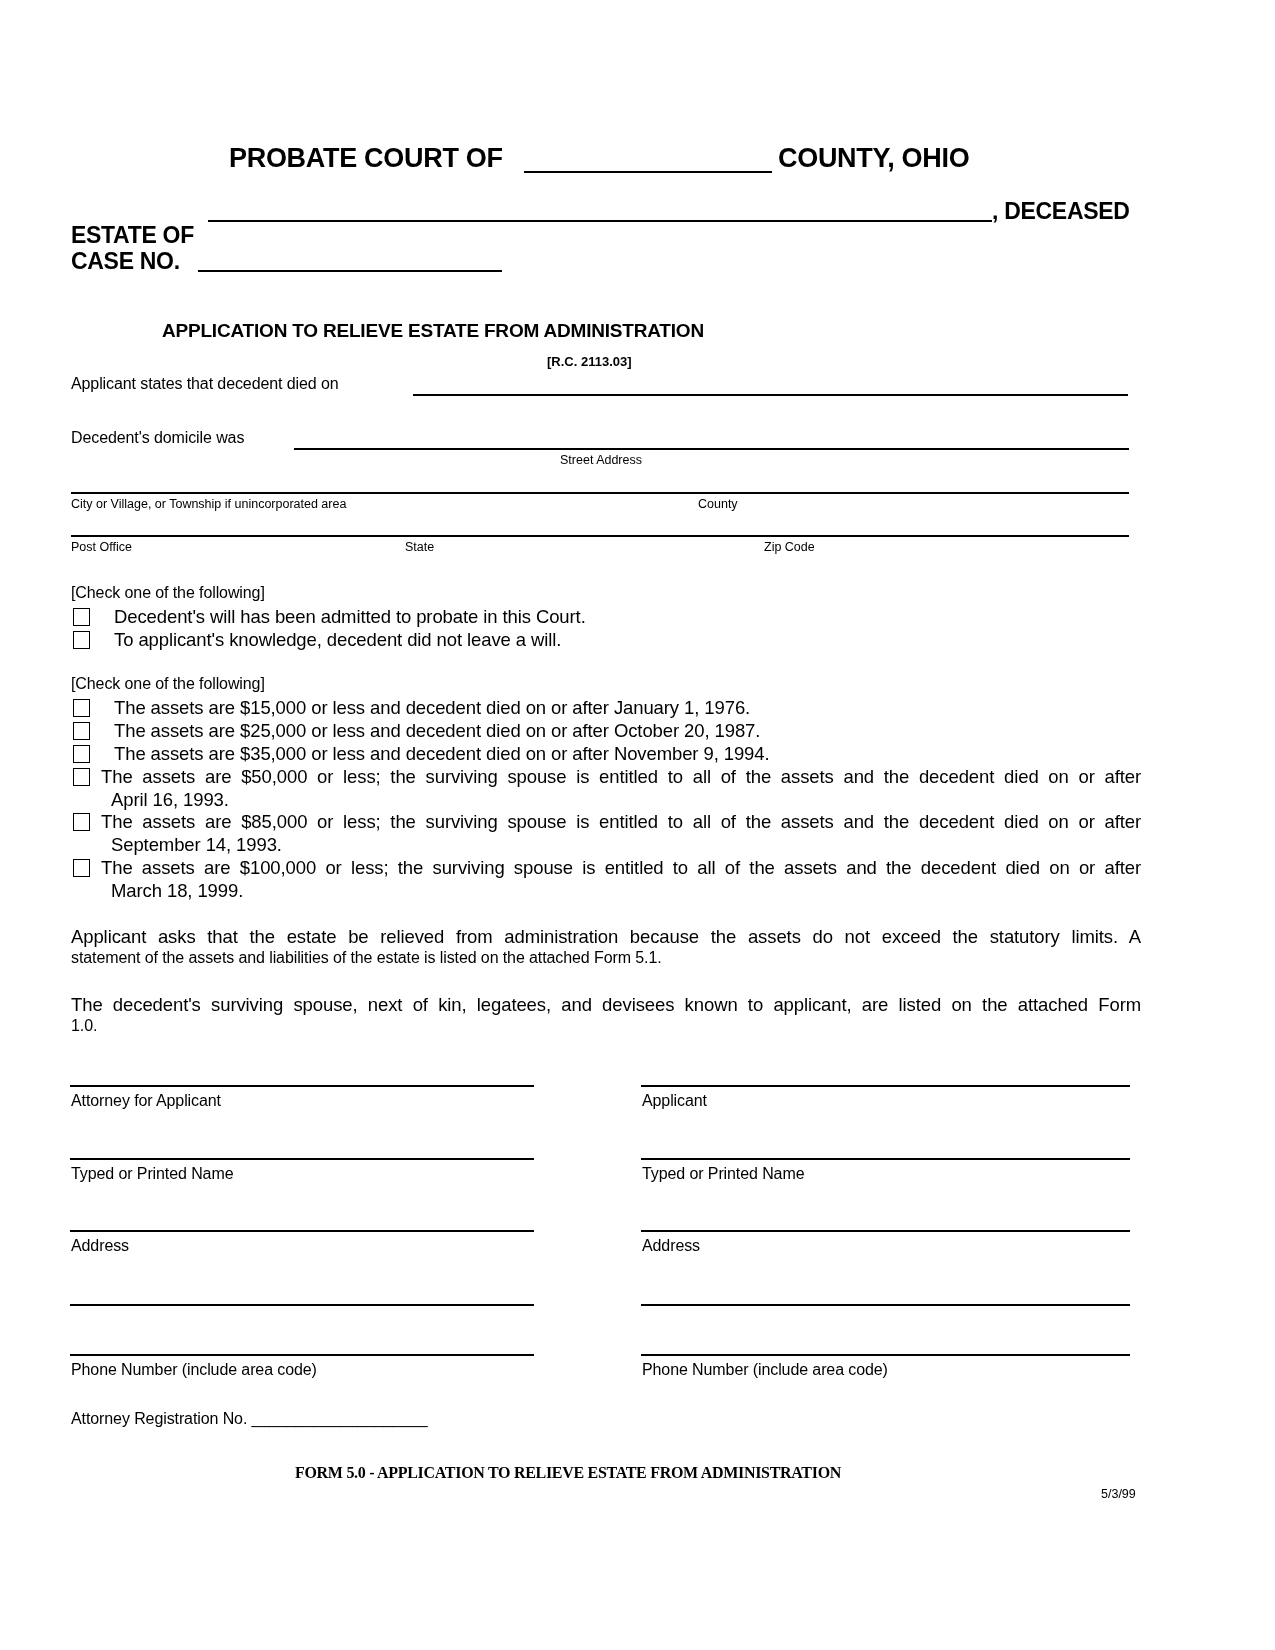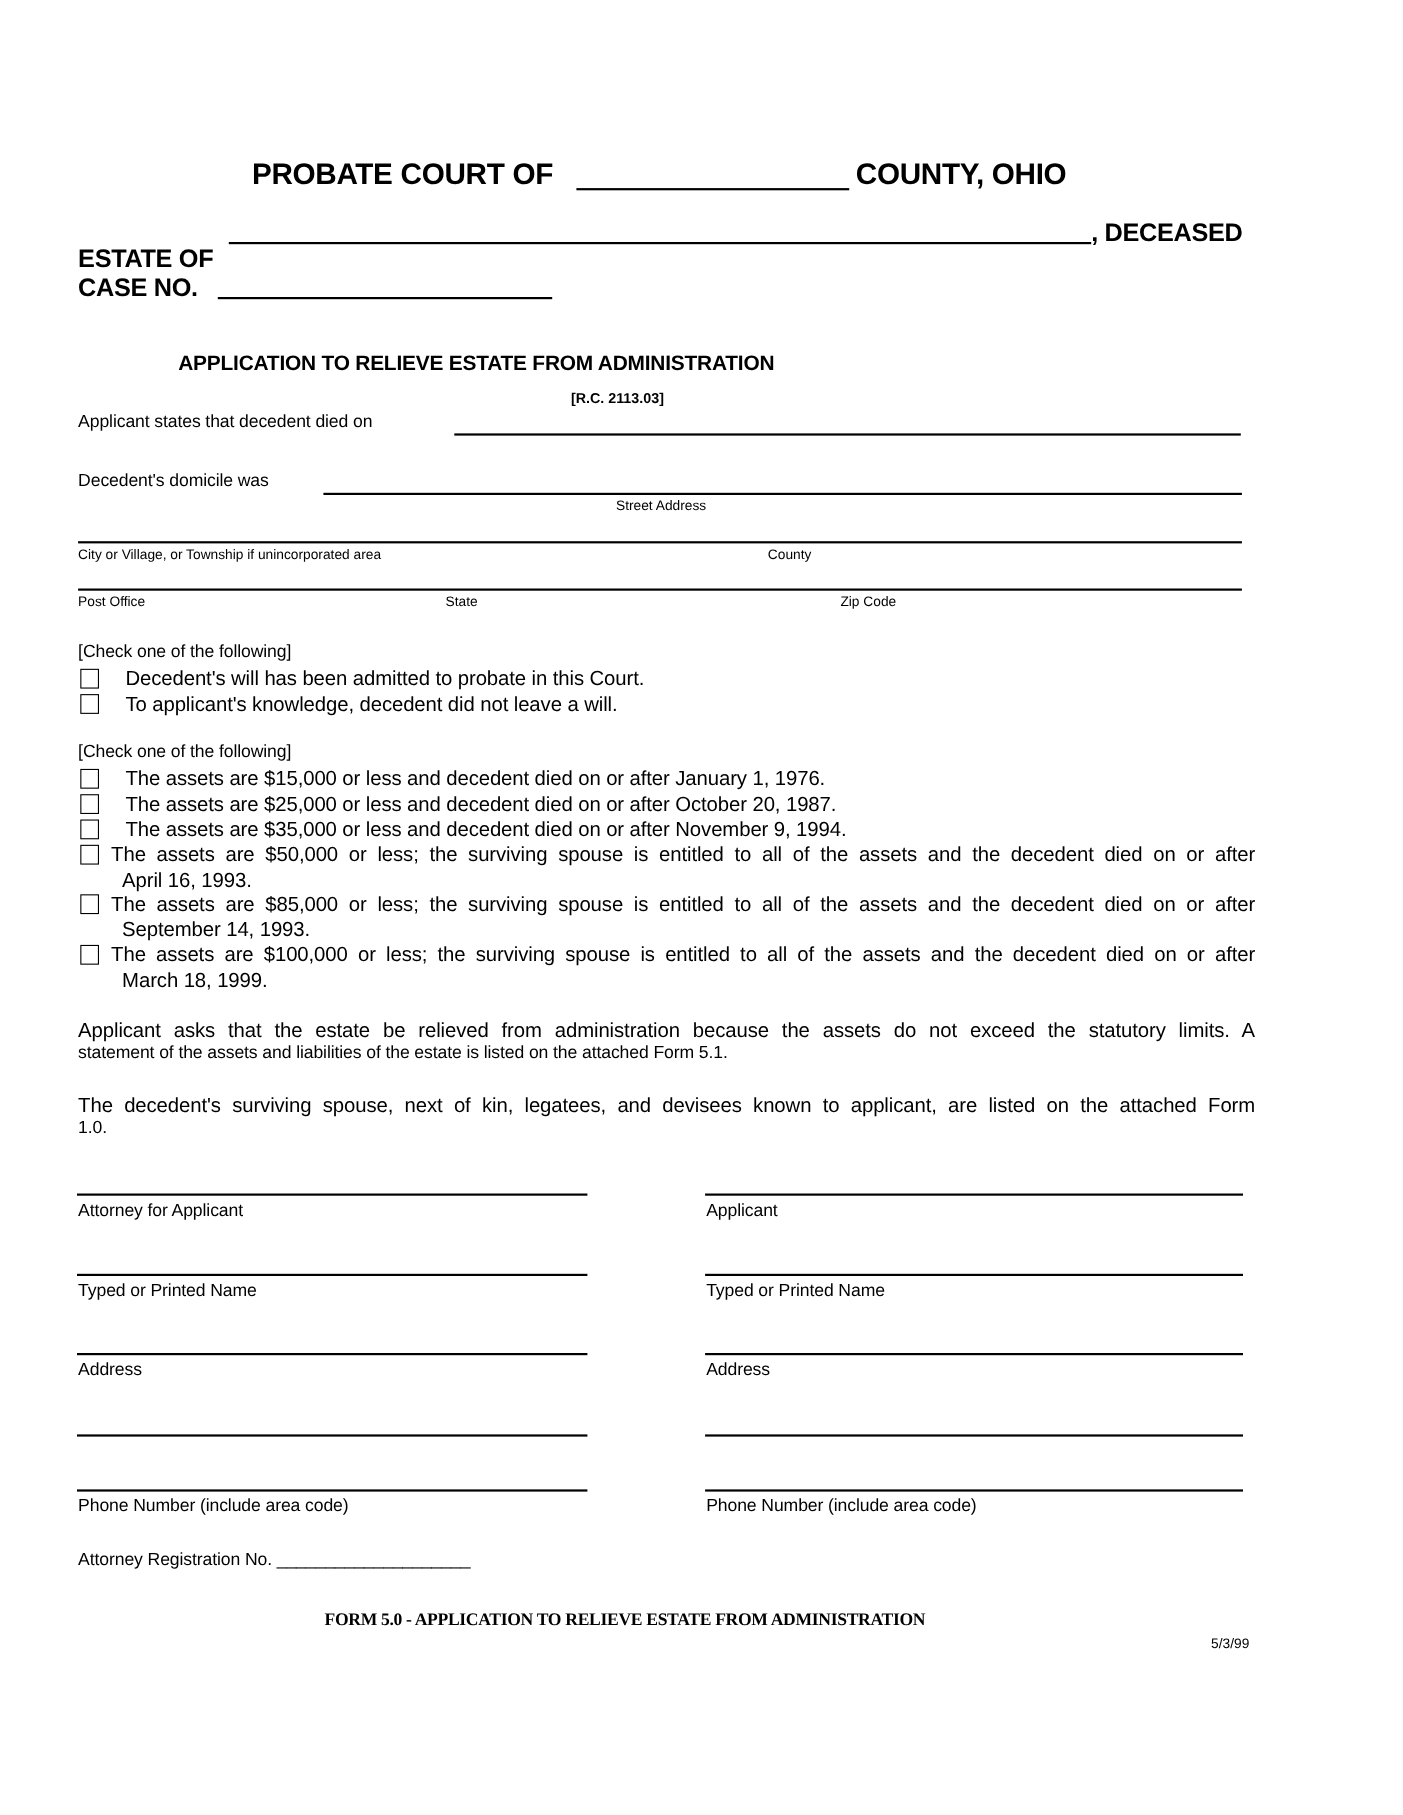--- a/index.html
+++ b/index.html
@@ -3,21 +3,21 @@
 <meta charset="utf-8">
 <style>
   * { box-sizing: border-box; margin: 0; padding: 0; }
   html, body { width: 1275px; height: 1650px; background: #ffffff; }
   body { position: relative; font-family: "Liberation Sans", sans-serif; color: #000; overflow: hidden; }
   .abs { position: absolute; white-space: nowrap; }
   .rule { position: absolute; border-bottom: 2px solid #000; height: 0; }
   .h-court { font-weight: bold; font-size: 27px; letter-spacing: -0.3px; }
   .h-estate { font-weight: bold; font-size: 23px; letter-spacing: -0.3px; }
   .h-title { font-weight: bold; font-size: 19px; letter-spacing: -0.2px; text-align: center; }
-  .cite { font-weight: bold; font-size: 13px; }
+  .cite { font-weight: bold; font-size: 13px; margin-left: 28px; }
   .body { font-size: 16px; letter-spacing: -0.1px; }
   .small { font-size: 12.5px; }
   .cb { position: absolute; width: 17px; height: 18px; border: 1.3px solid #000; background: #fff; }
   .cb-line { position: absolute; font-size: 18.5px; white-space: nowrap; letter-spacing: -0.1px; margin-left: 13px; }
   .just { position: absolute; font-size: 18.5px; text-align: justify; text-align-last: justify; white-space: nowrap; letter-spacing: -0.1px; }
   .footer { font-weight: bold; font-size: 16px; letter-spacing: -0.3px; font-family: Liberation Serif, serif; }
   .date { font-size: 12.5px; }
 </style>
 </head>
 <body>

